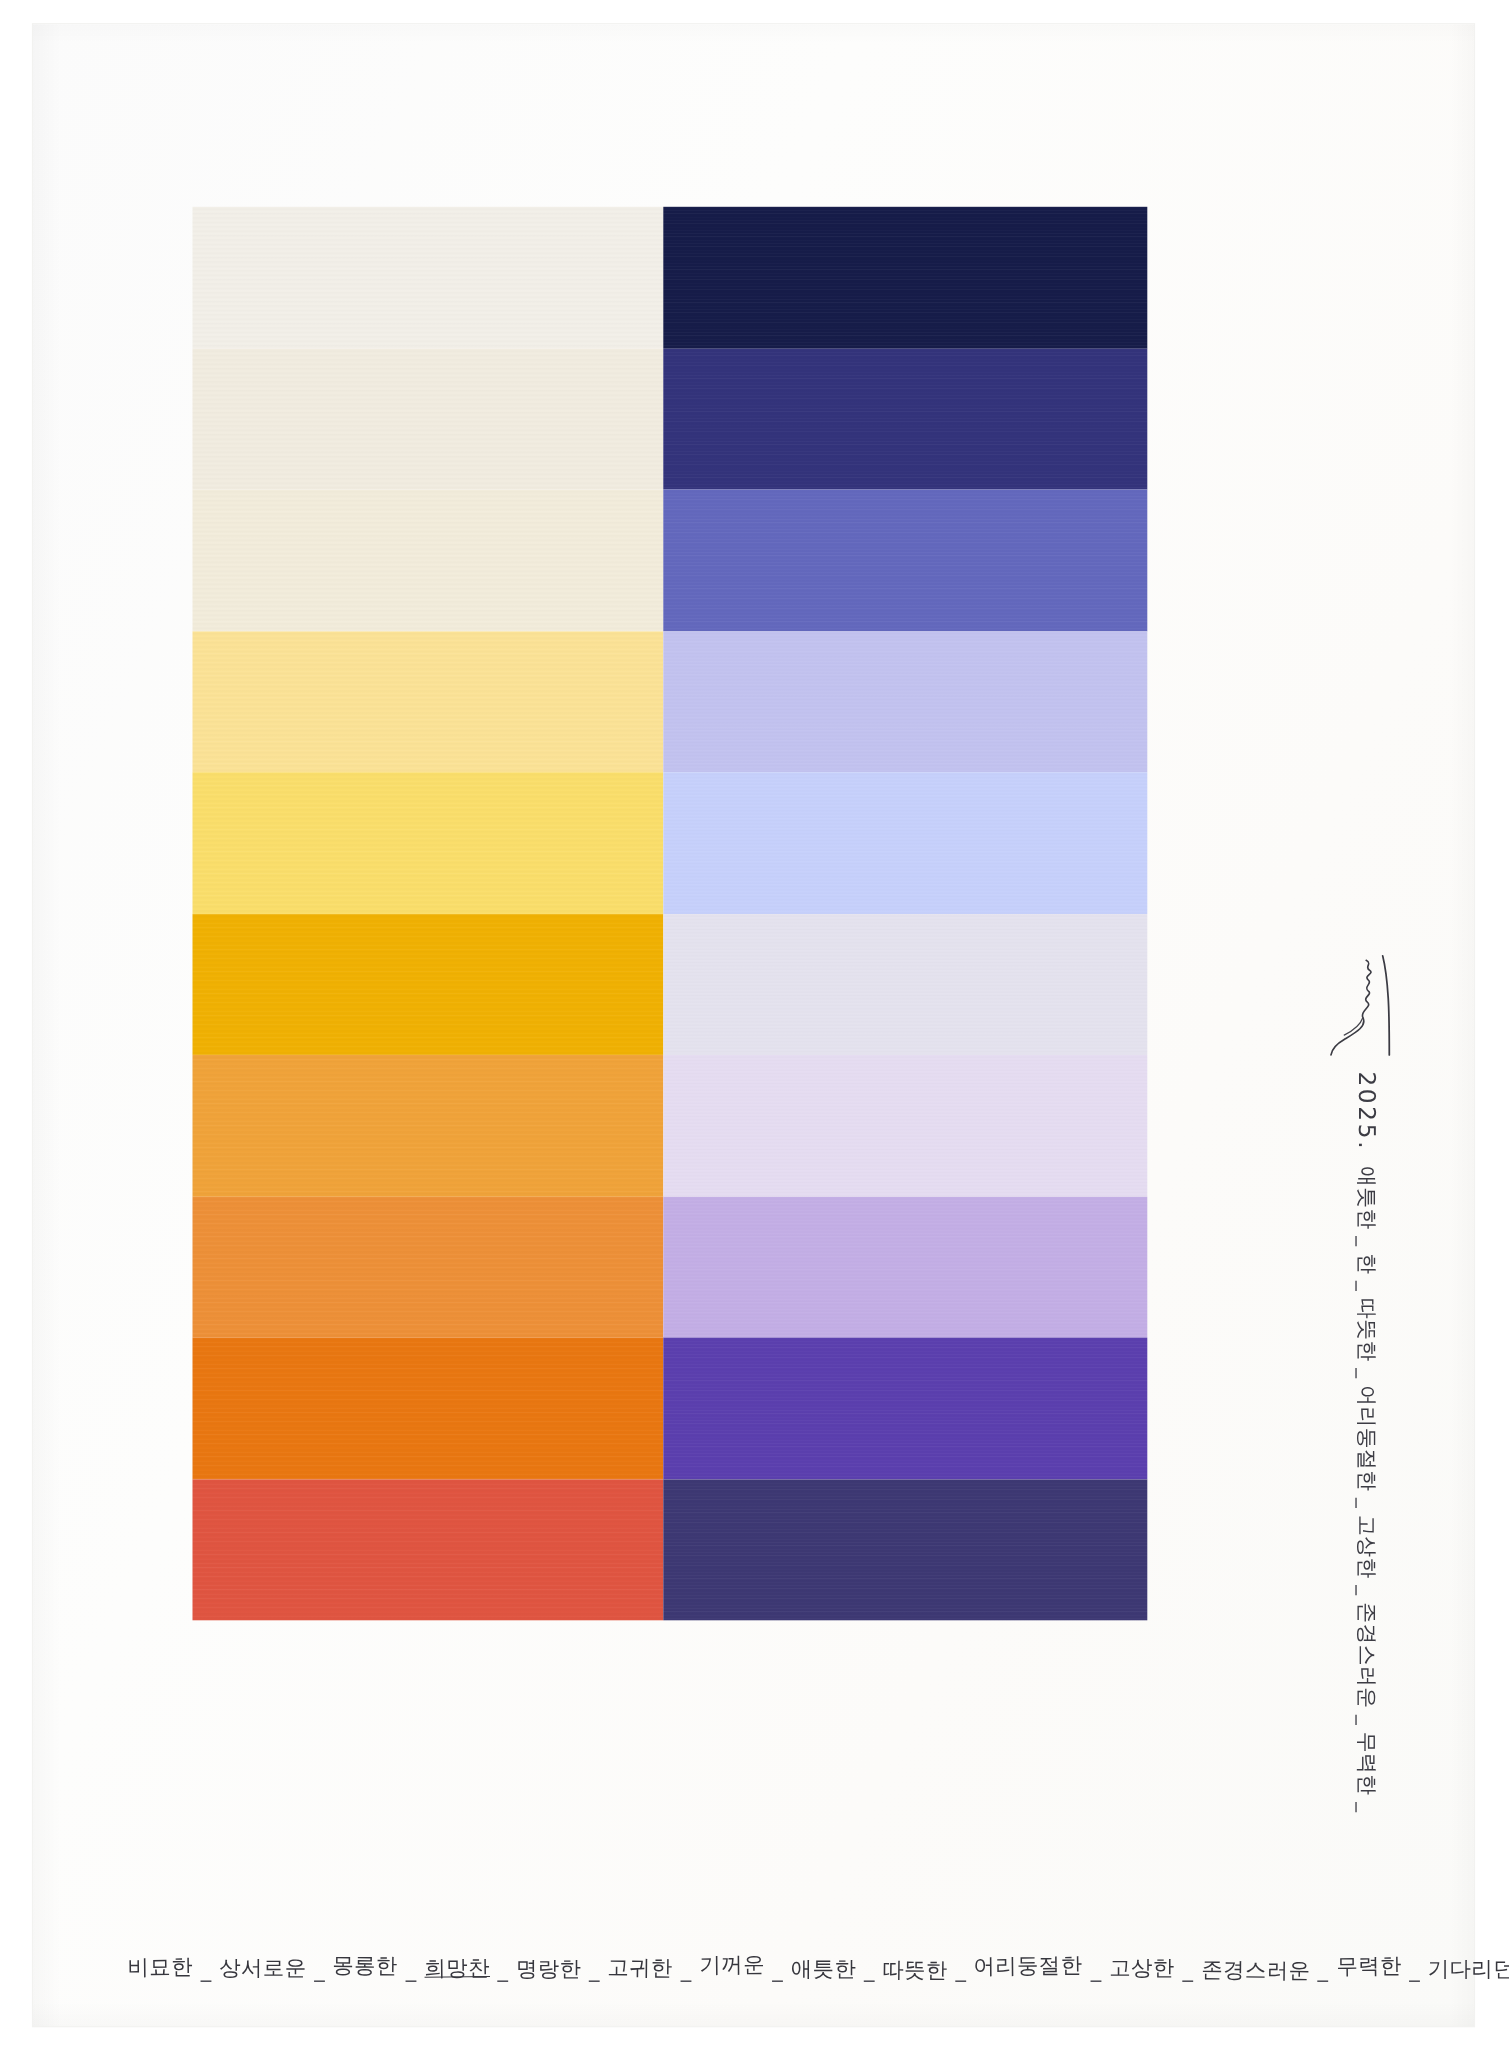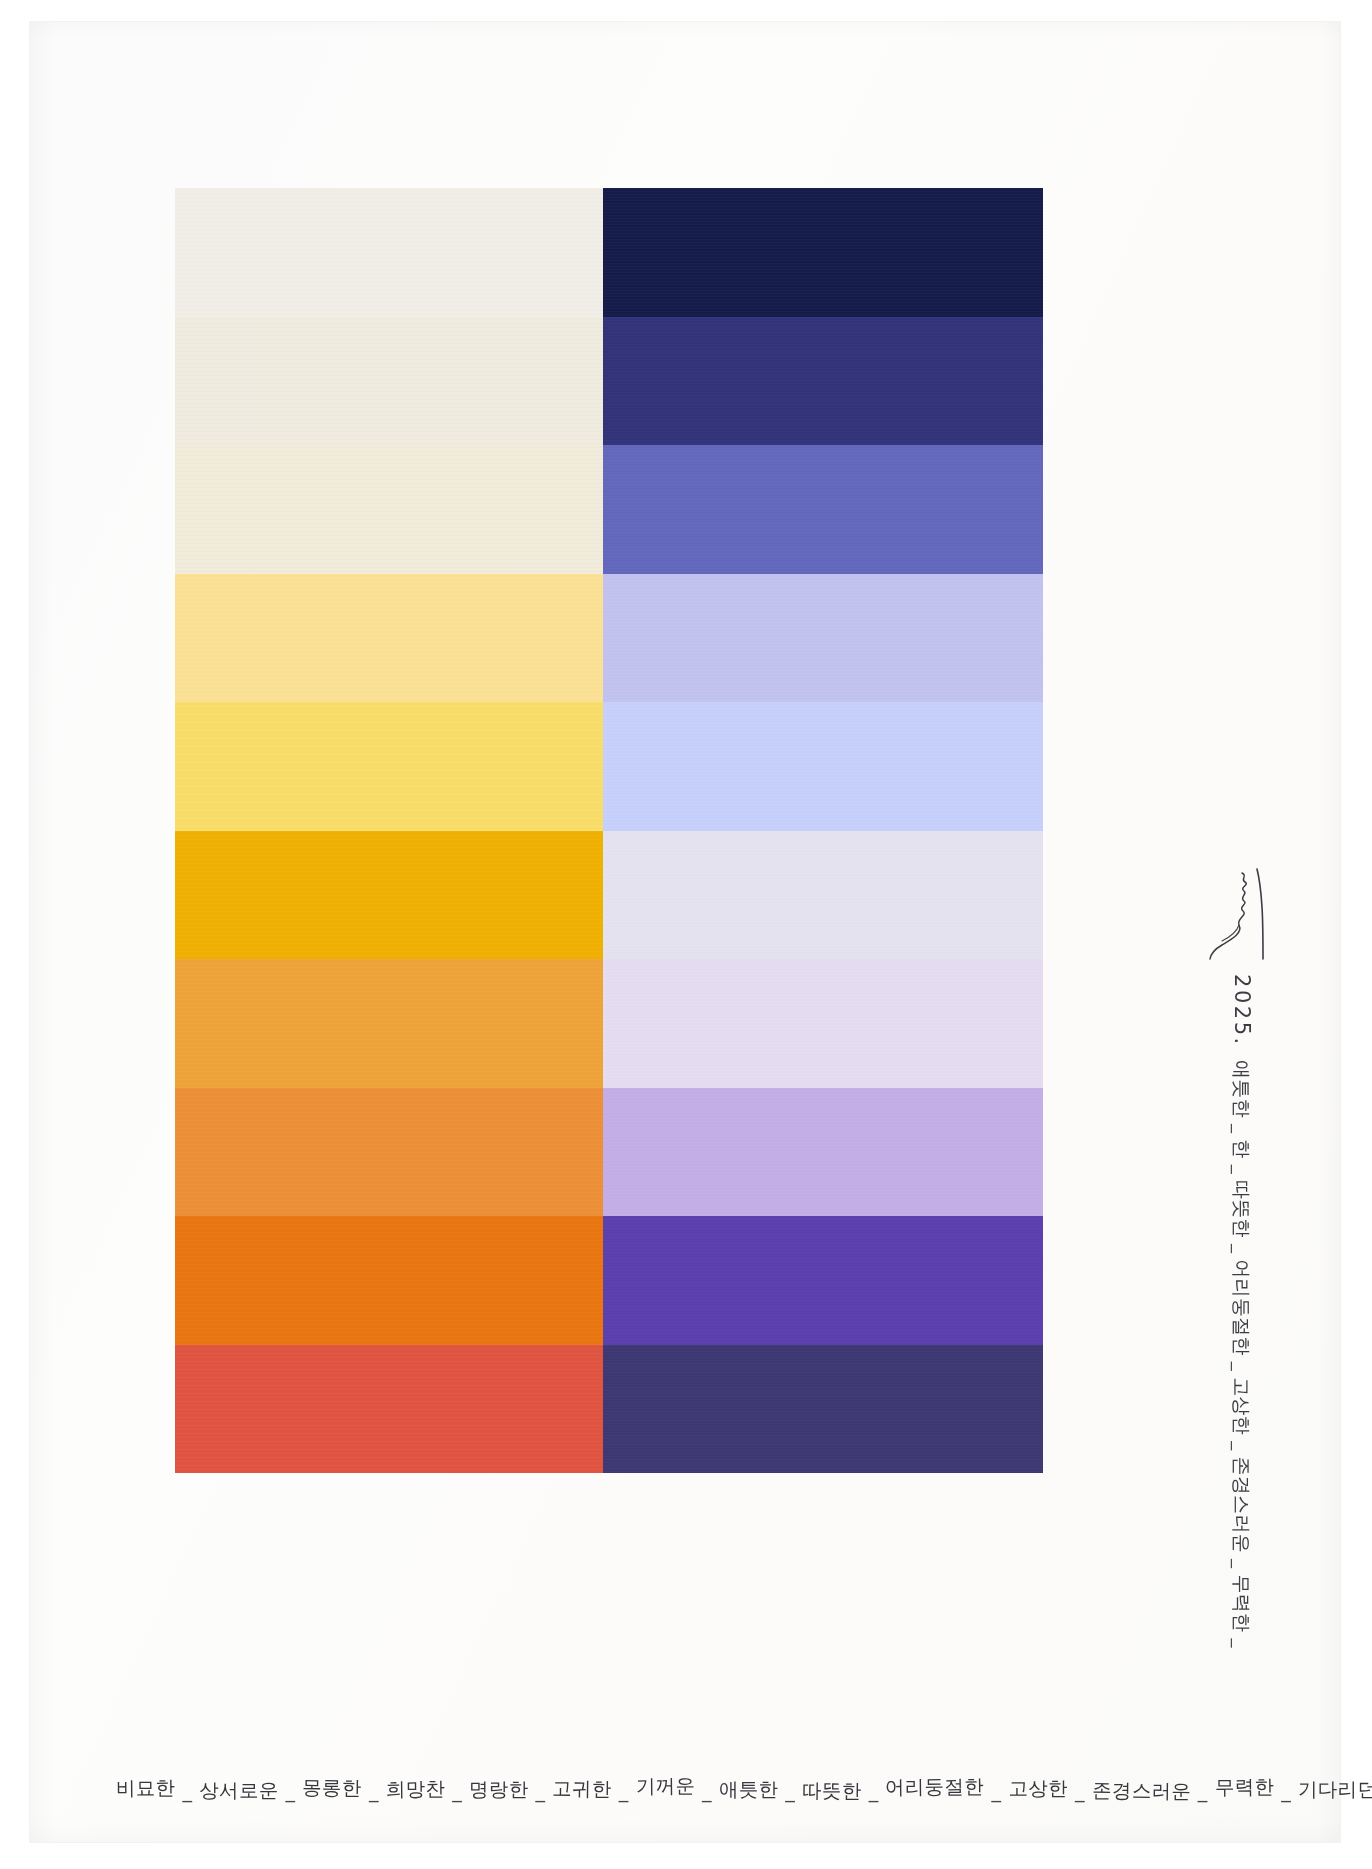--- a/index.html
+++ b/index.html
@@ -198,25 +198,25 @@
       <div class="swatch right" style="background: rgb(91, 63, 174);"></div>
 
       <div class="swatch left" style="background: rgb(224, 85, 65);"></div>
       <div class="swatch right" style="background: rgb(61, 56, 115);"></div>
 
     </div>
 
     <div id="caption-row" class="handwriting">
         <span class="caption-word" style="transform: translateY(0px) rotate(-0.6deg);">비묘한</span>
         <span class="caption-sep">_</span>
-        <span class="caption-word" style="transform: translateY(2px) rotate(0deg);">상서로운</span>
+        <span class="caption-word" style="transform: translateY(2px) rotate(0deg); font-family: Liberation Mono, monospace;">상서로운</span>
         <span class="caption-sep">_</span>
         <span class="caption-word" style="transform: translateY(-1px) rotate(0.6deg); font-family: Liberation Serif, serif;">몽롱한</span>
         <span class="caption-sep">_</span>
-        <span class="caption-word" style="transform: translateY(1px) rotate(-0.6deg);">희망찬</span>
+        <span class="caption-word" style="transform: translateY(1px) rotate(-0.6deg); text-decoration: underline;">희망찬</span>
         <span class="caption-sep">_</span>
         <span class="caption-word" style="transform: translateY(3px) rotate(0deg); font-family: Liberation Mono, monospace;">명랑한</span>
         <span class="caption-sep">_</span>
         <span class="caption-word" style="transform: translateY(0px) rotate(0.6deg);">고귀한</span>
         <span class="caption-sep">_</span>
         <span class="caption-word" style="transform: translateY(-2px) rotate(-0.6deg);">기꺼운</span>
         <span class="caption-sep">_</span>
         <span class="caption-word" style="transform: translateY(1px) rotate(0deg);">애틋한</span>
         <span class="caption-sep">_</span>
         <span class="caption-word" style="transform: translateY(2px) rotate(0.6deg);">따뜻한</span>

